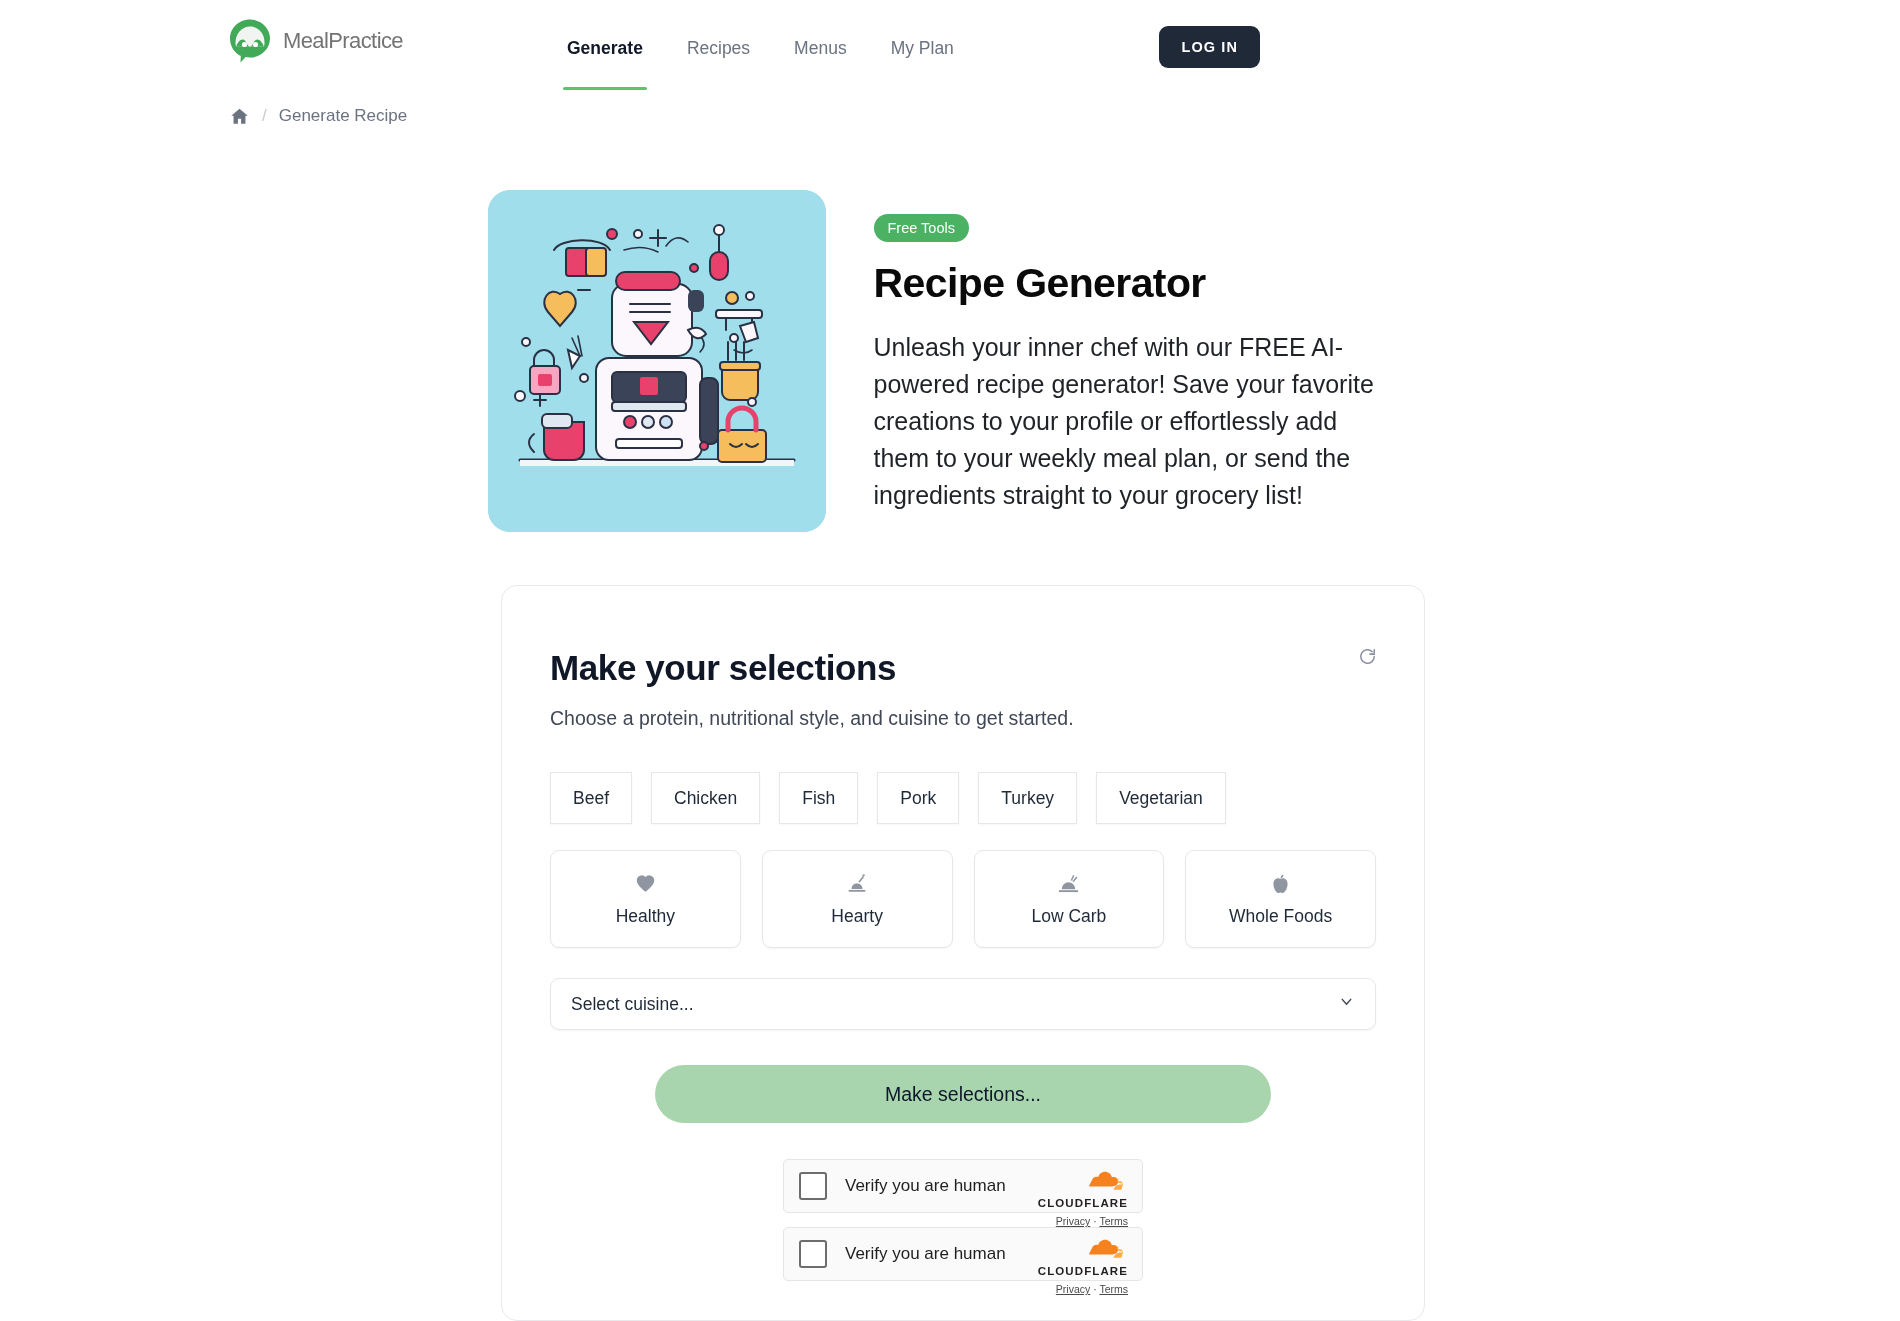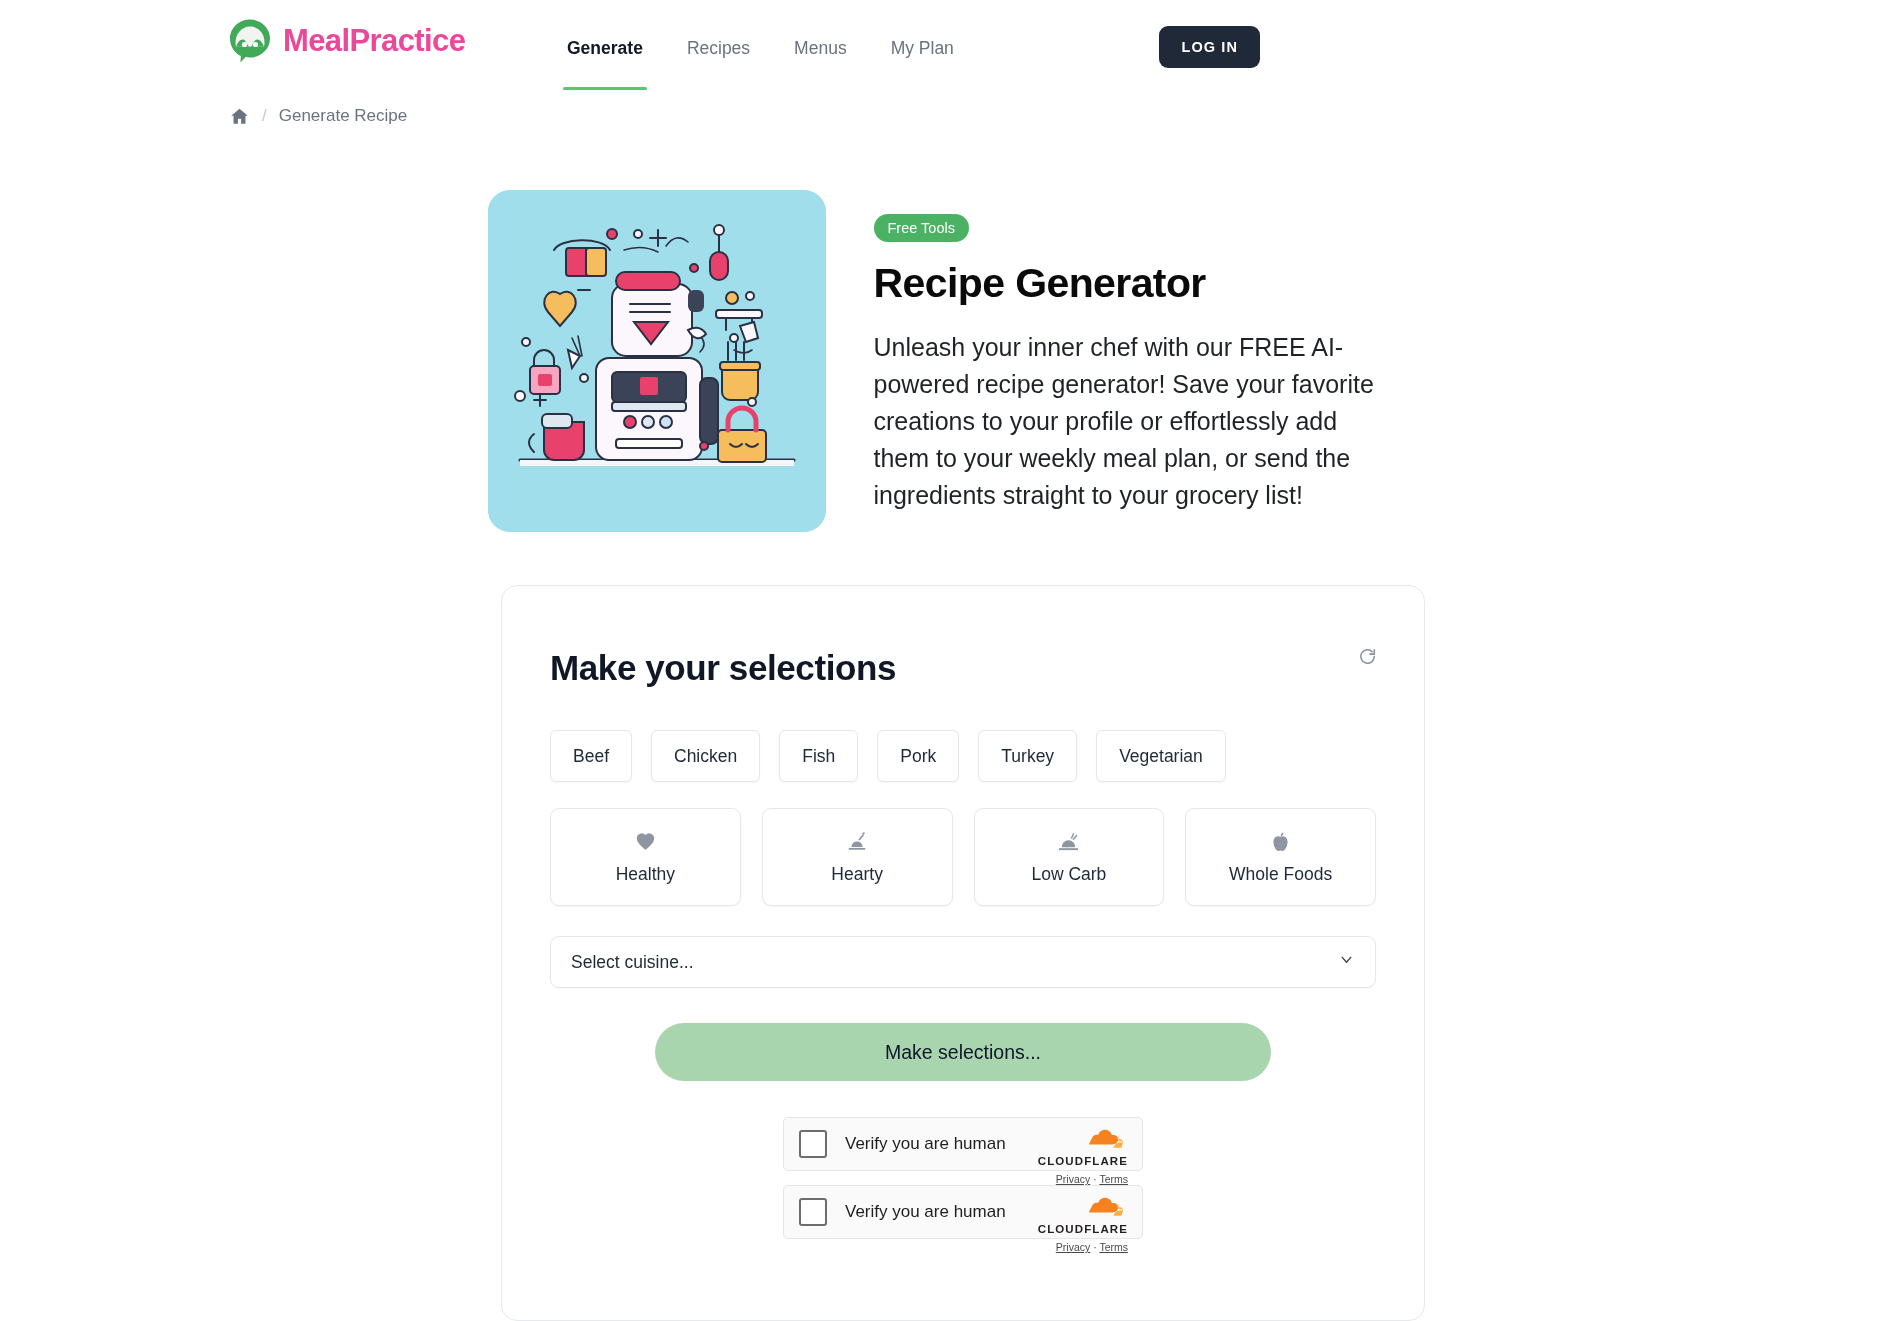--- a/index.html
+++ b/index.html
@@ -12,21 +12,21 @@
   .page { position: relative; width: 1900px; height: 1321px; background:#fff; }
 
   
   .header {
     position: absolute; top: 0; left: 0; width: 1900px; height: 96px;
     display: flex; align-items: center;
   }
   .brand { position:absolute; left: 228px; top: 18px; display:flex; align-items:center; gap: 11px; }
   .brand-mark { width: 44px; height: 46px; position: relative; }
   .brand-name {
-    font-size: 31px; font-weight: 700; color: #ec4899; letter-spacing: -0.6px;
+    font-size: 22px; font-weight: 400; color: #737373; letter-spacing: -0.6px;
   }
   .nav { position: absolute; left: 545px; top: 0px; height: 96px; display: flex; align-items: flex-start; gap: 0px; }
   .nav-item {
     position: relative; height: 96px; display:flex; align-items:center;
     padding: 0 22px; font-size: 17.5px; color: #6b7280; cursor: pointer;
   }
   .nav-item.active { color: #111827; font-weight: 700; }
   .nav-underline {
     position:absolute; bottom: 6px; left: 18px; right: 18px; height: 3px;
     background: #5ac46f; border-radius: 2px;
@@ -79,21 +79,21 @@
   .card-title { font-size: 35px; font-weight: 700; color: #101828; letter-spacing: -0.4px; }
   .card-sub { font-size: 19.5px; color: #404756; margin-top: 19px; }
   .refresh-btn {
     position: absolute; right: 42px; top: 55px; width: 30px; height: 30px;
     display: flex; align-items: center; justify-content: center; cursor: pointer;
     background: none; border: none;
   }
 
   .chip-row { display: flex; gap: 19px; margin-top: 42px; }
   .chip {
-    background: #fff; border: 1px solid #e6e7ea; border-radius: 6px;
+    background: #fff; border: 1px solid #e6e7ea; border-radius: 0;
     padding: 17px 22px; height: 52px; display: flex; align-items: center; justify-content: center;
     font-size: 17.5px; color: #1f2937; cursor: pointer;
     box-shadow: 0 1px 2px rgba(16,24,40,0.04);
     font-family: "Liberation Sans", sans-serif;
   }
 
   .style-row { display: flex; gap: 21px; margin-top: 26px; }
   .style-card {
     flex: 1; height: 98px; border: 1px solid #e6e7ea; border-radius: 9px;
     display: flex; flex-direction: column; align-items: center; justify-content: center;
@@ -287,20 +287,21 @@
 
   <div class="card">
     <button class="refresh-btn">
       <svg width="19" height="19" viewBox="0 0 24 24" fill="none" stroke="#8b90a0" stroke-width="1.9" stroke-linecap="round">
         <path d="M20.5 12a8.5 8.5 0 1 1-2.6-6.1"></path>
         <polyline points="20.5,3.6 20.5,9 15.1,9"></polyline>
       </svg>
     </button>
 
     <h2 class="card-title">Make your selections</h2>
+    <p class="card-sub">Choose a protein, nutritional style, and cuisine to get started.</p>
 
     <div class="chip-row">
       <div class="chip">Beef</div>
       <div class="chip">Chicken</div>
       <div class="chip">Fish</div>
       <div class="chip">Pork</div>
       <div class="chip">Turkey</div>
       <div class="chip">Vegetarian</div>
     </div>
 

